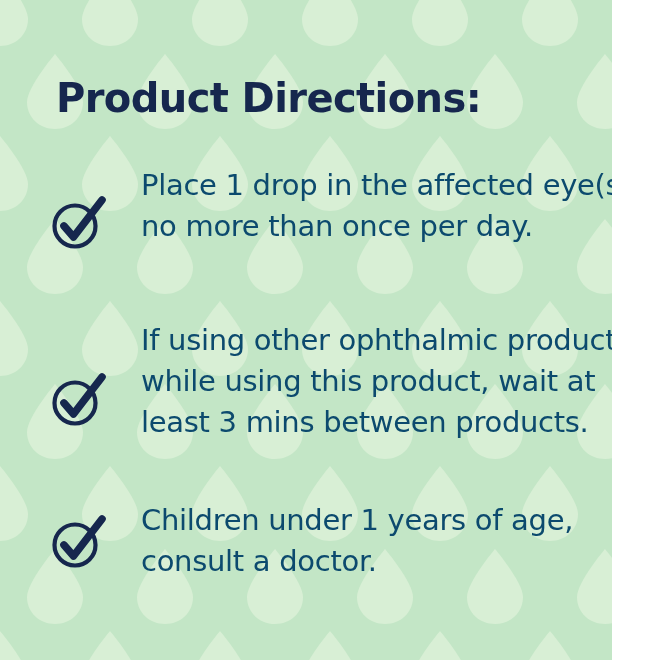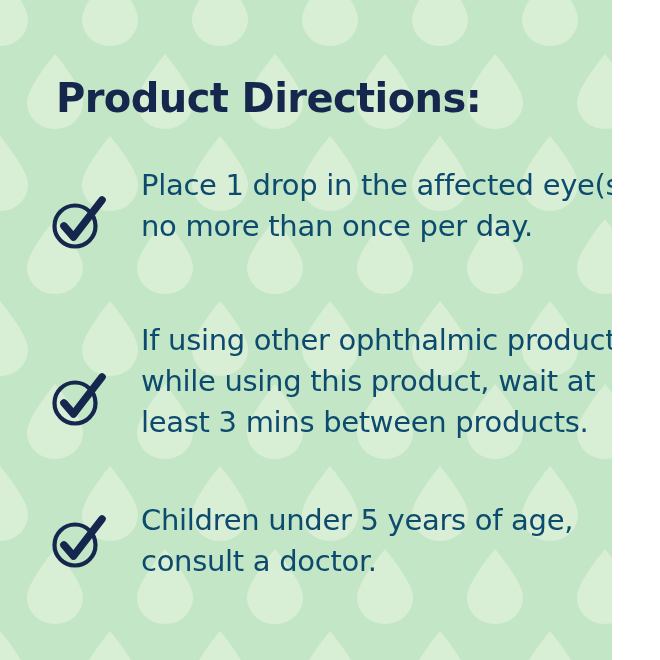--- a/index.html
+++ b/index.html
@@ -160,18 +160,18 @@
           <path d="M14 33 L23.5 44 L52 7" fill="none" stroke="#16274e" stroke-width="7.6" stroke-linecap="round" stroke-linejoin="round"></path>
         </svg>
         <span class="direction-text">If using other ophthalmic products while using this product, wait at least 3 mins between products.</span>
       </li>
 
       <li class="direction-item item-2">
         <svg class="check-icon" viewBox="0 0 58 58" xmlns="http://www.w3.org/2000/svg" aria-hidden="true">
           <circle cx="25" cy="33" r="20.5" fill="none" stroke="#16274e" stroke-width="4.2"></circle>
           <path d="M14 33 L23.5 44 L52 7" fill="none" stroke="#16274e" stroke-width="7.6" stroke-linecap="round" stroke-linejoin="round"></path>
         </svg>
-        <span class="direction-text">Children under 5 years of age, consult a doctor.</span>
+        <span class="direction-text">Children under 1 years of age, consult a doctor.</span>
       </li>
 
     </ul>
   </div>
 </div>
 
 </body></html>

